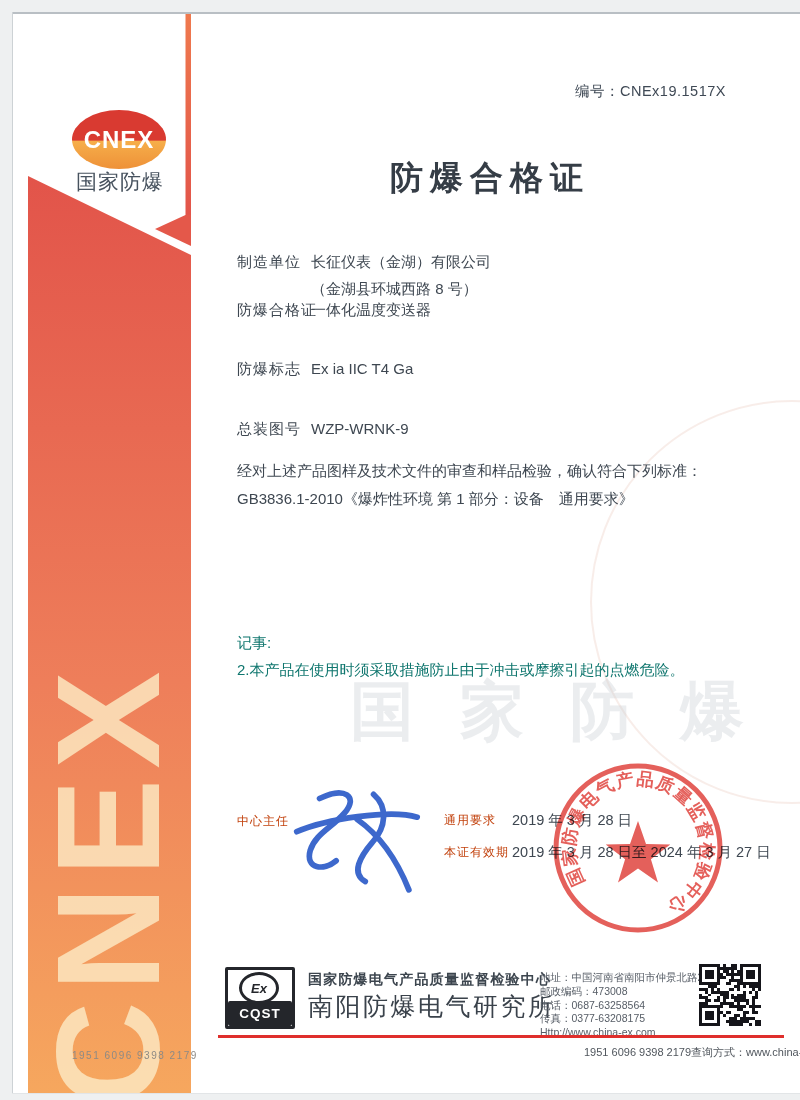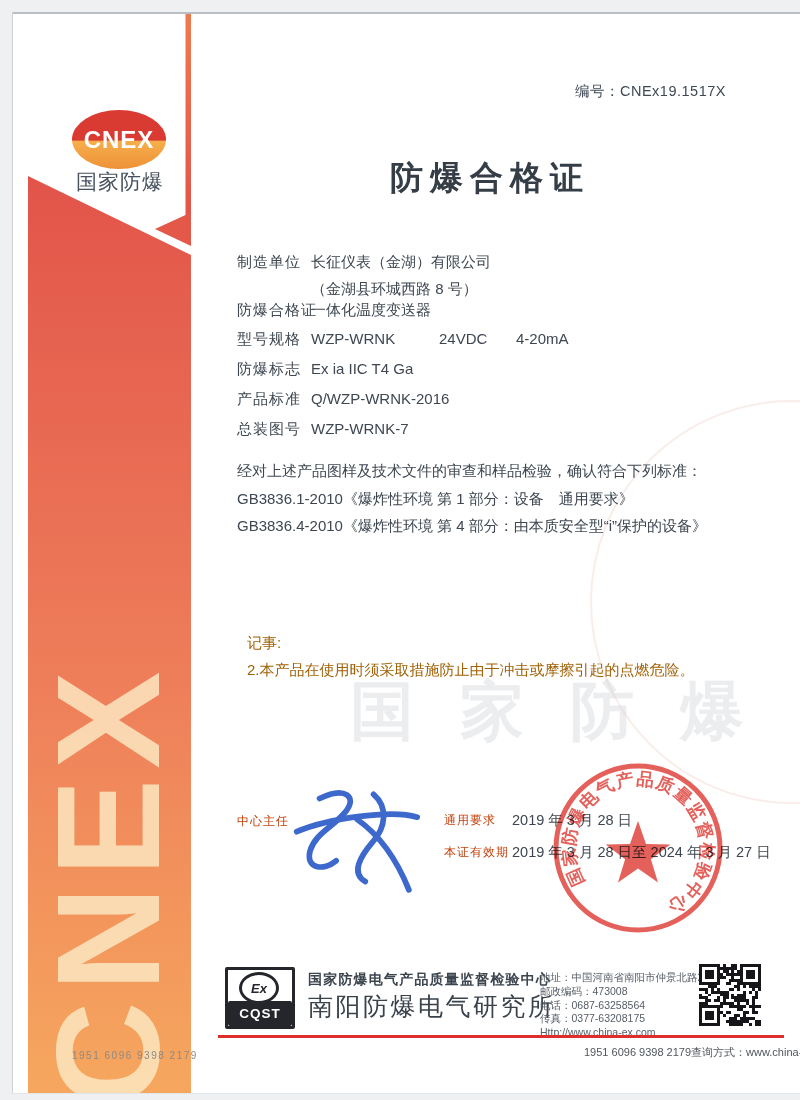--- a/index.html
+++ b/index.html
@@ -27,21 +27,21 @@
   
   .cert-number{left:563px;top:70px;font-size:14.5px;color:#3f4955;letter-spacing:0.5px;}
   .page-title{left:188px;top:144px;width:580px;text-align:center;font-size:33px;font-weight:700;letter-spacing:7px;color:#353d46;}
   
   .row{position:absolute;left:225px;display:flex;font-size:15px;color:#3e4751;white-space:nowrap;}
   .row .lbl{width:74px;flex:none;letter-spacing:1px;}
   .val2{display:inline-block;width:128px;}
   .val3{display:inline-block;width:77px;}
   
   .standards{left:225px;top:445px;width:545px;font-size:15px;line-height:27.5px;color:#3e4751;white-space:nowrap;}
-  .notes{left:235px;top:618px;width:540px;font-size:15px;line-height:26.5px;color:#a16207;white-space:nowrap;}
+  .notes{left:225px;top:618px;width:540px;font-size:15px;line-height:26.5px;color:#0f766e;white-space:nowrap;}
   
   .small-label{font-size:12px;color:#c2410c;letter-spacing:1px;white-space:nowrap;text-align:center;}
   .date-text{font-size:14.5px;color:#3e4751;white-space:nowrap;}
   .sig{left:276px;top:774px;}
   .stamp{left:536px;top:746px;mix-blend-mode:multiply;}
   
   .badge{left:213px;top:955px;width:64px;height:56px;border:3px solid #24262b;border-radius:2px;background:#fff;}
   .badge .ex-circle{position:absolute;left:11px;top:2px;width:34px;height:26px;border:3px solid #24262b;border-radius:50%;
       display:flex;align-items:center;justify-content:center;font-size:13px;font-style:italic;font-weight:600;color:#24262b;background:#fff;}
   .badge .cqst-bar{position:absolute;left:0;bottom:0;width:100%;height:25px;background:#24262b;border-radius:2px;
@@ -97,43 +97,32 @@
 
     <div class="row" style="top:241px;">
       <span class="lbl">制造单位</span>
       <span>长征仪表（金湖）有限公司</span>
     </div>
     <div class="abs" style="left:299px;top:268px;font-size:15px;color:#3e4751;">（金湖县环城西路 8 号）</div>
     <div class="row" style="top:289px;">
       <span class="lbl">防爆合格证</span>
       <span>一体化温度变送器</span>
     </div>
-    <div class="row" style="top:318px;">
-      <span class="lbl">型号规格</span>
-      <span class="val2">WZP-WRNK</span>
-      <span class="val3">24VDC</span>
-      <span>4-20mA</span>
-    </div>
     <div class="row" style="top:348px;">
       <span class="lbl">防爆标志</span>
       <span>Ex ia IIC T4 Ga</span>
     </div>
-    <div class="row" style="top:378px;">
-      <span class="lbl">产品标准</span>
-      <span>Q/WZP-WRNK-2016</span>
-    </div>
     <div class="row" style="top:408px;">
       <span class="lbl">总装图号</span>
-      <span>WZP-WRNK-7</span>
+      <span>WZP-WRNK-9</span>
     </div>
 
     <div class="abs standards">
       <div>经对上述产品图样及技术文件的审查和样品检验，确认符合下列标准：</div>
       <div>GB3836.1-2010《爆炸性环境 第 1 部分：设备　通用要求》</div>
-      <div>GB3836.4-2010《爆炸性环境 第 4 部分：由本质安全型“i”保护的设备》</div>
     </div>
 
     <div class="abs notes">
       <div>记事:</div>
       <div>2.本产品在使用时须采取措施防止由于冲击或摩擦引起的点燃危险。</div>
     </div>
 
     <div class="abs small-label" style="left:225px;top:801px;">中心主任</div>
     <svg class="abs sig" width="140" height="108" viewBox="0 0 130 104">
       <g fill="none" stroke="#2d5cc8" stroke-width="5.5" stroke-linecap="round" opacity="0.92">

